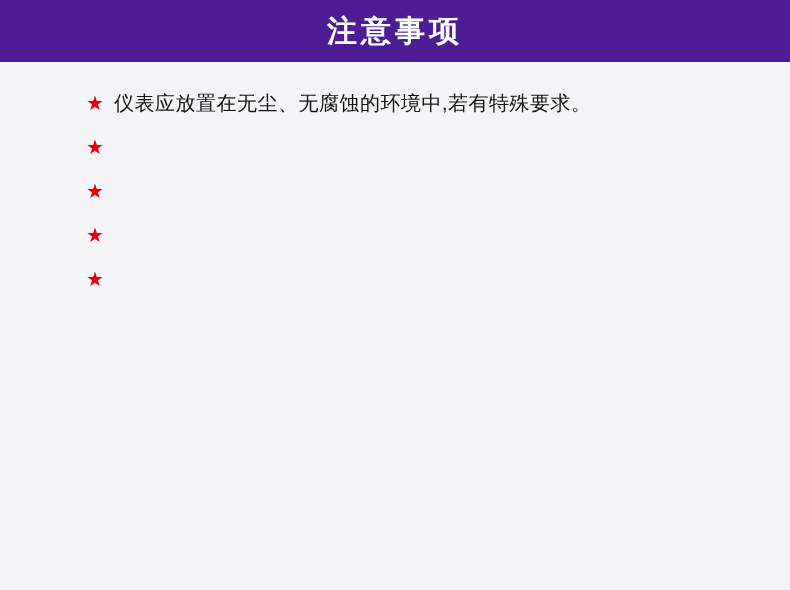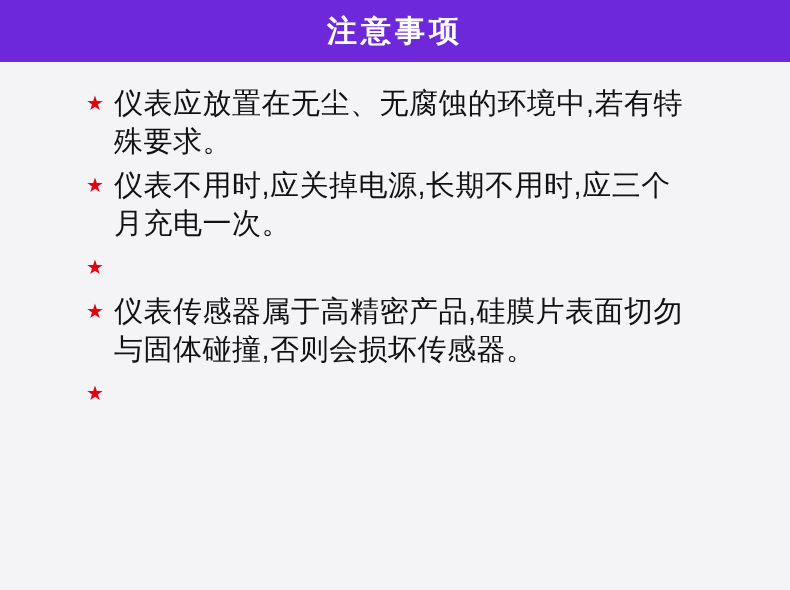--- a/index.html
+++ b/index.html
@@ -16,21 +16,21 @@
   .page {
     position: relative;
     width: 790px;
     height: 590px;
     background: #f4f4f7;
     box-sizing: border-box;
   }
   .header-bar {
     width: 100%;
     height: 62px;
-    background: #6d28d9;
+    background: #4c1d95;
     display: flex;
     align-items: center;
     justify-content: center;
   }
   .header-title {
     color: #ffffff;
     font-size: 30px;
     font-weight: bold;
     letter-spacing: 4px;
     line-height: 1;
@@ -48,21 +48,21 @@
     color: #e60012;
     font-size: 20px;
     line-height: 38px;
     width: 28px;
     flex: 0 0 28px;
     text-align: left;
     margin-left: -2px;
   }
   .note-text {
     color: #111111;
-    font-size: 29px;
+    font-size: 20px;
     line-height: 38px;
     letter-spacing: 0.5px;
     flex: 1 1 auto;
     max-width: 580px;
     text-indent: 0;
     word-break: break-all;
   }
 </style>
 </head>
 <body>
@@ -75,30 +75,28 @@
 
   <div class="notes">
 
     <div class="note-item">
       <span class="star">★</span>
       <span class="note-text">仪表应放置在无尘、无腐蚀的环境中,若有特殊要求。</span>
     </div>
 
     <div class="note-item">
       <span class="star">★</span>
-      <span class="note-text">仪表不用时,应关掉电源,长期不用时,应三个月充电一次。</span>
     </div>
 
     <div class="note-item">
       <span class="star">★</span>
     </div>
 
     <div class="note-item">
       <span class="star">★</span>
-      <span class="note-text">仪表传感器属于高精密产品,硅膜片表面切勿与固体碰撞,否则会损坏传感器。</span>
     </div>
 
     <div class="note-item">
       <span class="star">★</span>
     </div>
 
   </div>
 </div>
 
 </body></html>

